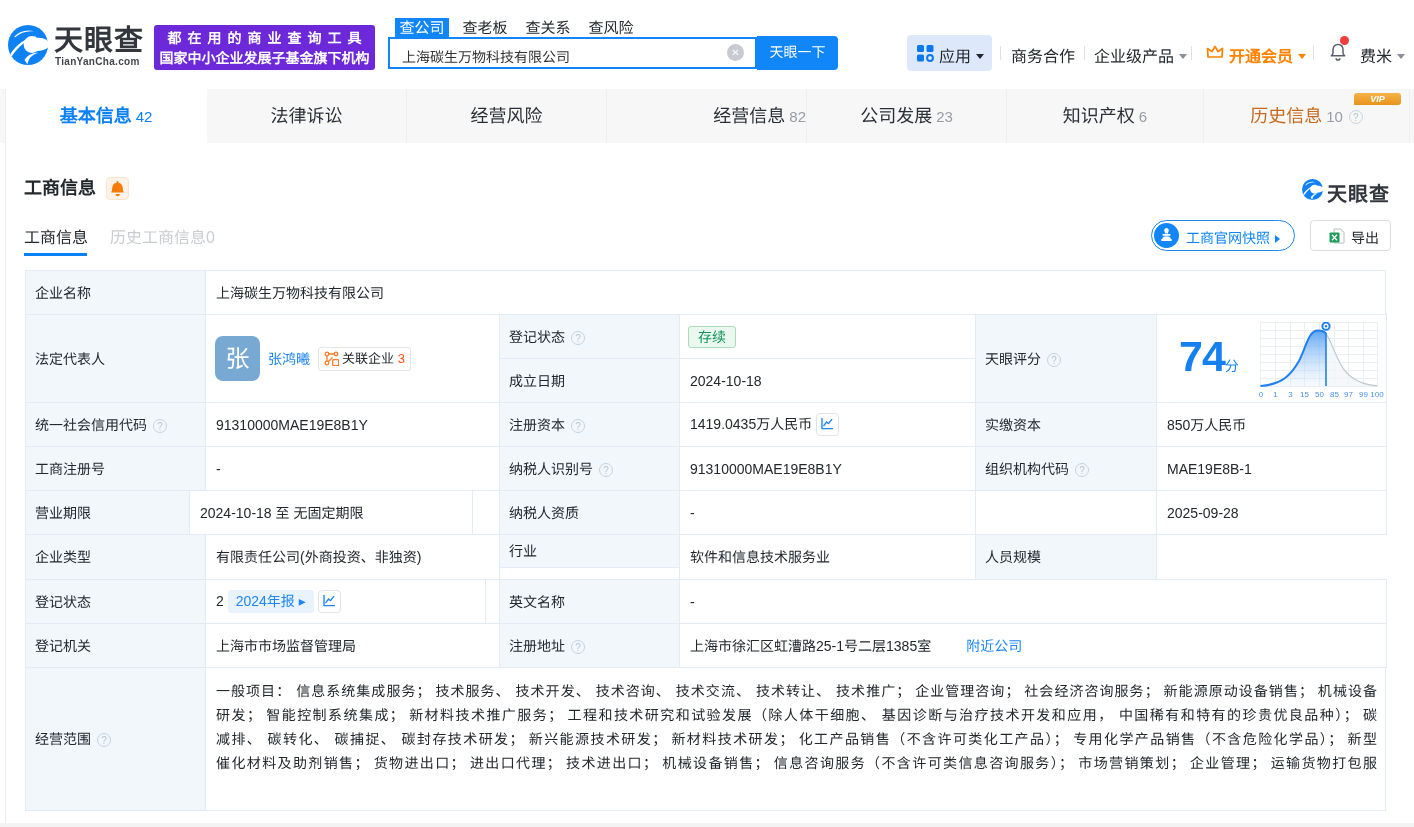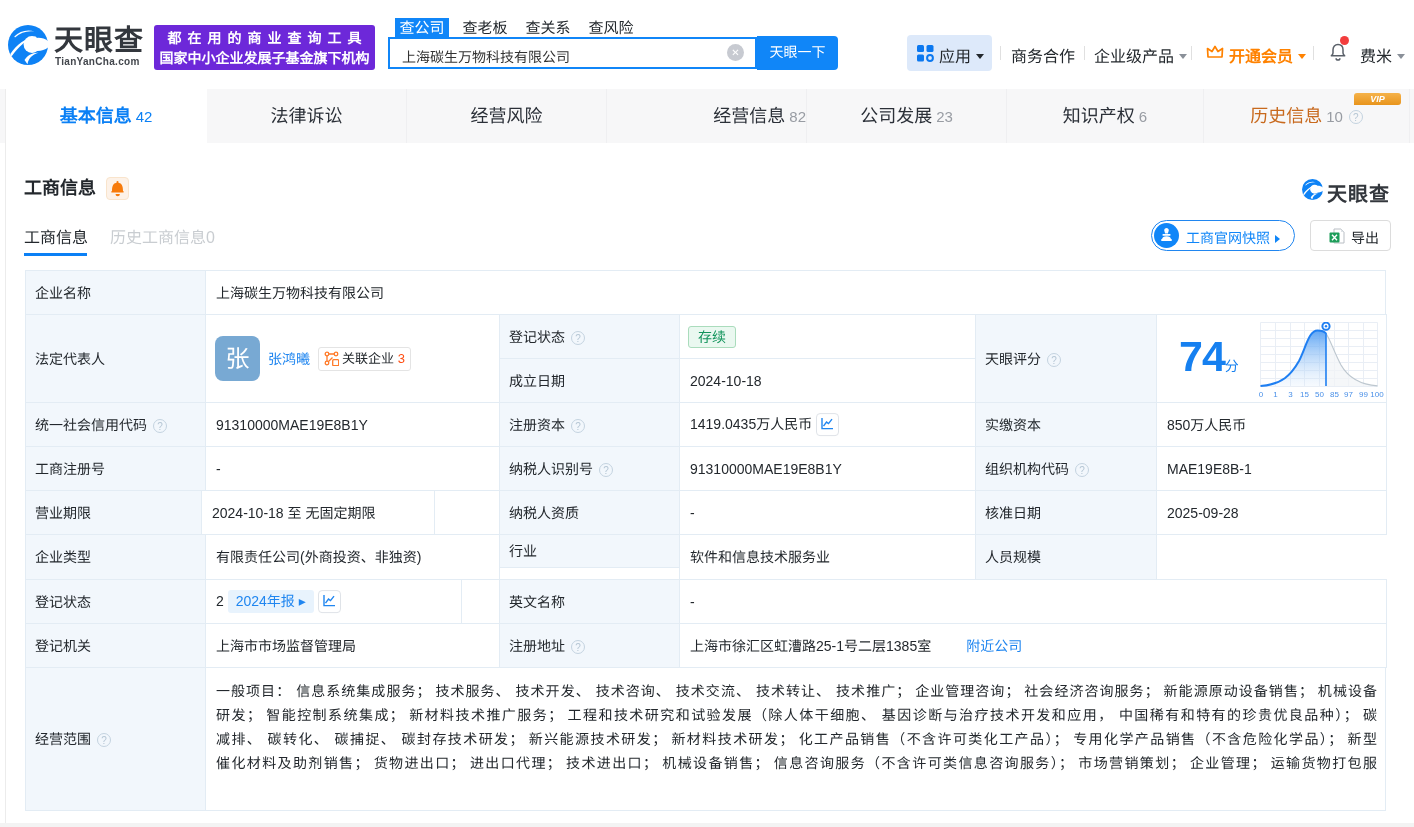--- a/index.html
+++ b/index.html
@@ -268,32 +268,29 @@
   <div class="cell lbl" style="left:950px;top:176px;width:182px;height:45px">
       <div class="in">组织机构代码<span class="qmark">?</span></div>
     </div>
   <div class="cell val" style="left:1131px;top:176px;width:231px;height:45px">
       <div class="in">MAE19E8B-1</div>
     </div>
 
   <div class="cell lbl" style="left:0;top:220px;width:181px;height:45px">
       <div class="in">营业期限</div>
     </div>
-  <div class="cell val" style="left:176px;top:220px;width:234px;height:45px">
+  <div class="cell val" style="left:164px;top:220px;width:284px;height:45px">
       <div class="in">2024-10-18 至 无固定期限</div>
     </div>
   <div class="cell lbl" style="left:474px;top:220px;width:181px;height:45px">
       <div class="in">纳税人资质</div>
     </div>
   <div class="cell val" style="left:654px;top:220px;width:297px;height:45px">
       <div class="in">-</div>
     </div>
-  <div class="cell lbl" style="left:950px;top:220px;width:182px;height:45px">
-      <div class="in">核准日期</div>
-    </div>
   <div class="cell val" style="left:1131px;top:220px;width:231px;height:45px">
       <div class="in">2025-09-28</div>
     </div>
 
   <div class="cell lbl" style="left:0;top:264px;width:181px;height:46px">
       <div class="in">企业类型</div>
     </div>
   <div class="cell val" style="left:180px;top:264px;width:295px;height:46px">
       <div class="in">有限责任公司(外商投资、非独资)</div>
     </div>
@@ -303,21 +300,21 @@
   <div class="cell val" style="left:654px;top:264px;width:297px;height:46px">
       <div class="in">软件和信息技术服务业</div>
     </div>
   <div class="cell lbl" style="left:950px;top:264px;width:182px;height:46px">
       <div class="in">人员规模</div>
     </div>
 
   <div class="cell lbl" style="left:0;top:309px;width:181px;height:45px">
       <div class="in">登记状态</div>
     </div>
-  <div class="cell val" style="left:180px;top:309px;width:257px;height:45px">
+  <div class="cell val" style="left:180px;top:309px;width:281px;height:45px">
       <div class="in">2&nbsp;<span class="yearbtn">2024年报 ▸</span>&nbsp;<span class="chartbtn"><svg width="13" height="13" viewBox="0 0 13 13">
             <path d="M1 1v10.5h11" stroke="#2086f0" stroke-width="1.4" fill="none"></path>
             <path d="M2.5 9l3-4 2 1.5 3.5-4.5" stroke="#2086f0" stroke-width="1.4" fill="none"></path>
           </svg></span></div>
     </div>
   <div class="cell lbl" style="left:474px;top:309px;width:181px;height:45px">
       <div class="in">英文名称</div>
     </div>
   <div class="cell val" style="left:654px;top:309px;width:708px;height:45px">
       <div class="in">-</div>

